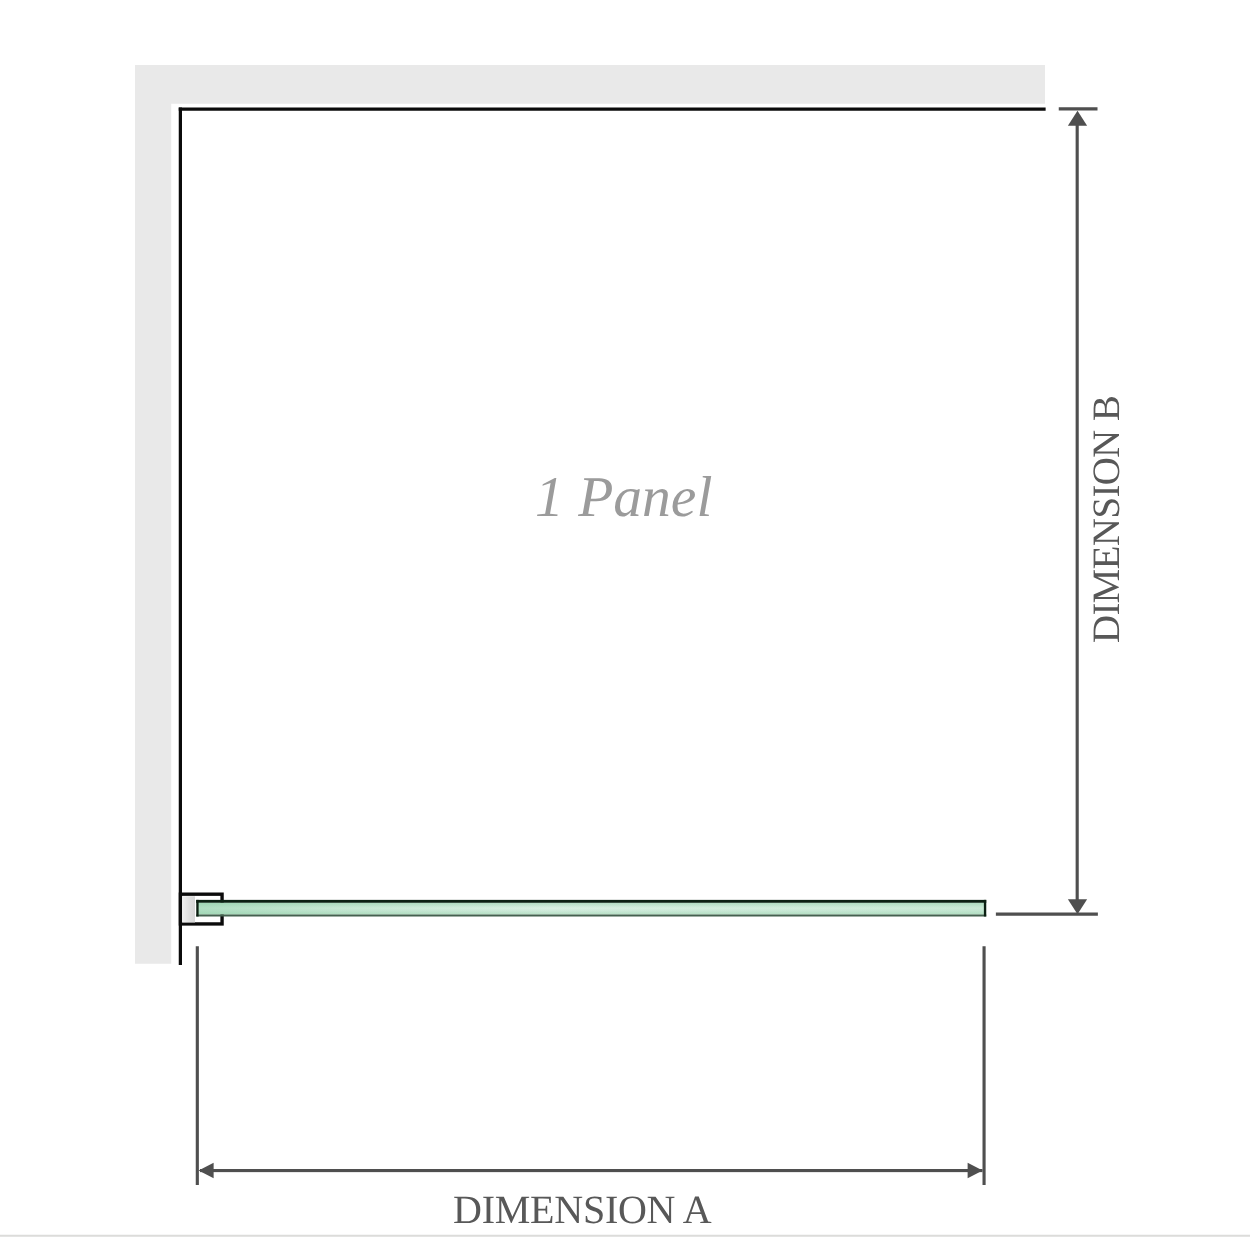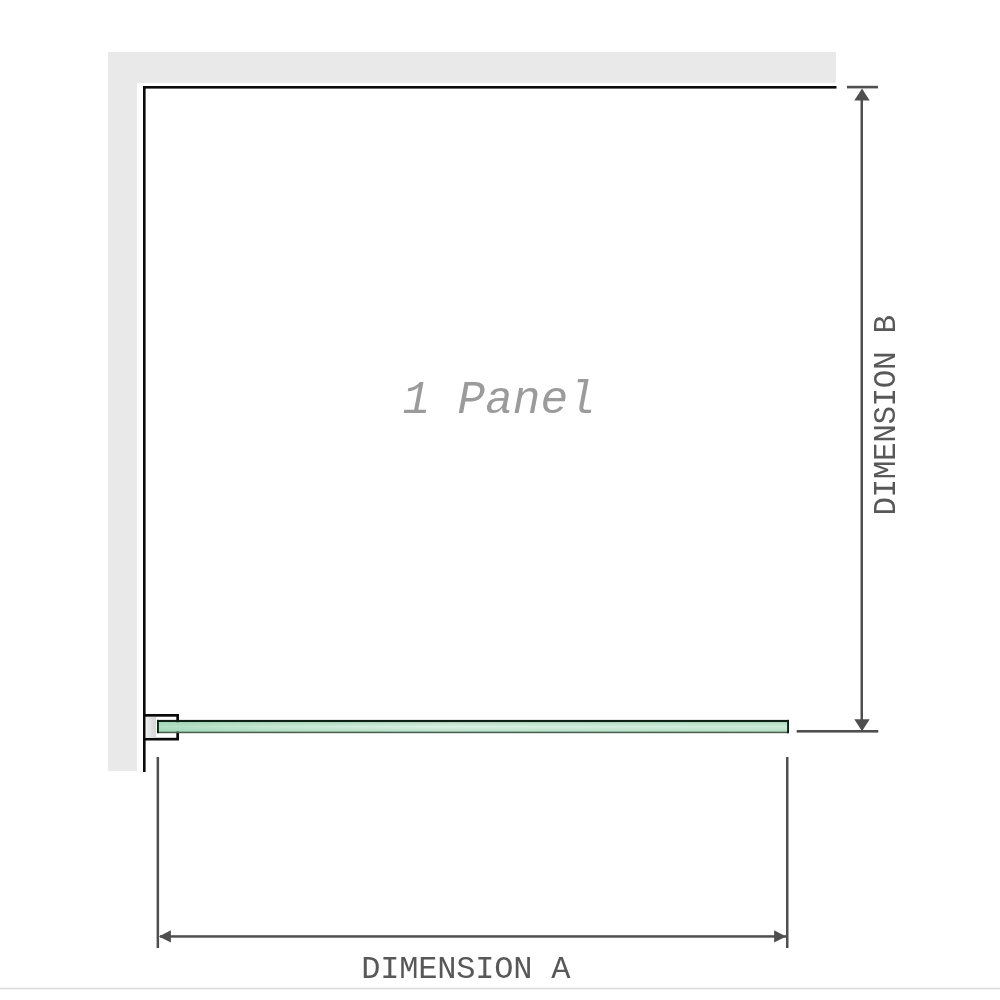--- a/index.html
+++ b/index.html
@@ -1,16 +1,16 @@
 <!DOCTYPE html>
 <html><head>
 <meta charset="utf-8">
 <style>
   html,body{margin:0;padding:0;background:#ffffff;}
-  .stage{position:relative;width:1000px;height:1000px;overflow:hidden;font-family:Liberation Mono, monospace;text-align:center;}
+  .stage{position:relative;width:1000px;height:1000px;overflow:hidden;font-family:Liberation Serif, serif;text-align:center;}
 </style>
 </head>
 <body>
 <div class="stage">
 <svg width="1000" height="1000" viewBox="0 0 1000 1000" xmlns="http://www.w3.org/2000/svg">
   <defs>
     <linearGradient id="glass" x1="0" y1="0" x2="0" y2="1">
       <stop offset="0%" stop-color="#b4ddc4"></stop>
       <stop offset="45%" stop-color="#daf0e3"></stop>
       <stop offset="65%" stop-color="#d0ebdb"></stop>

